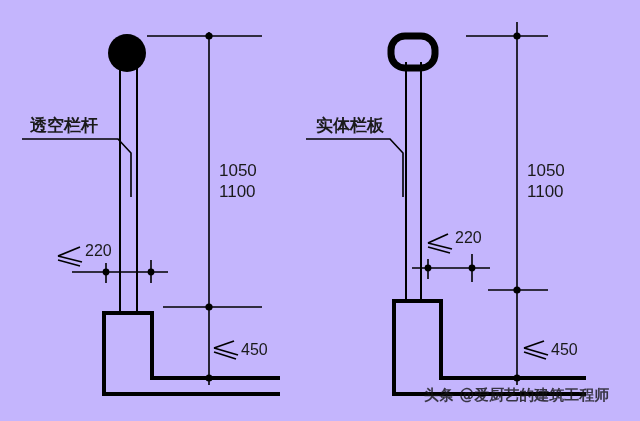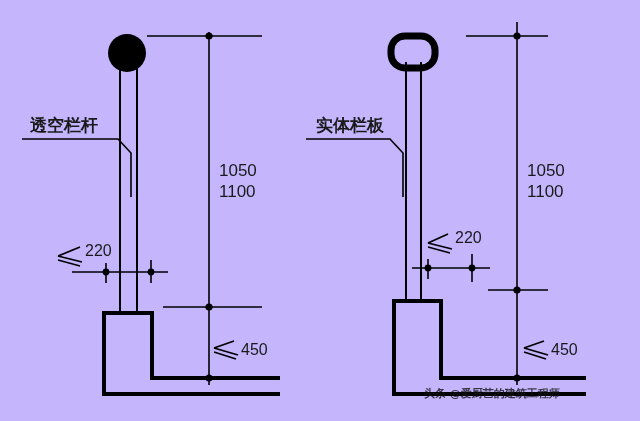--- a/index.html
+++ b/index.html
@@ -24,21 +24,21 @@
     width: 640px;
     height: 421px;
   }
   .cjk {
     font-family: "DejaVu Sans", "Liberation Sans", sans-serif;
   }
   .watermark {
     position: absolute;
     left: 424px;
     top: 386px;
-    font-size: 11px;
+    font-size: 15px;
     font-weight: 700;
     letter-spacing: 0px;
     color: rgba(20,20,20,0.80);
     white-space: nowrap;
     font-family: "DejaVu Sans", "Liberation Sans", sans-serif;
     pointer-events: none;
   }
 </style>
 </head>
 <body>

